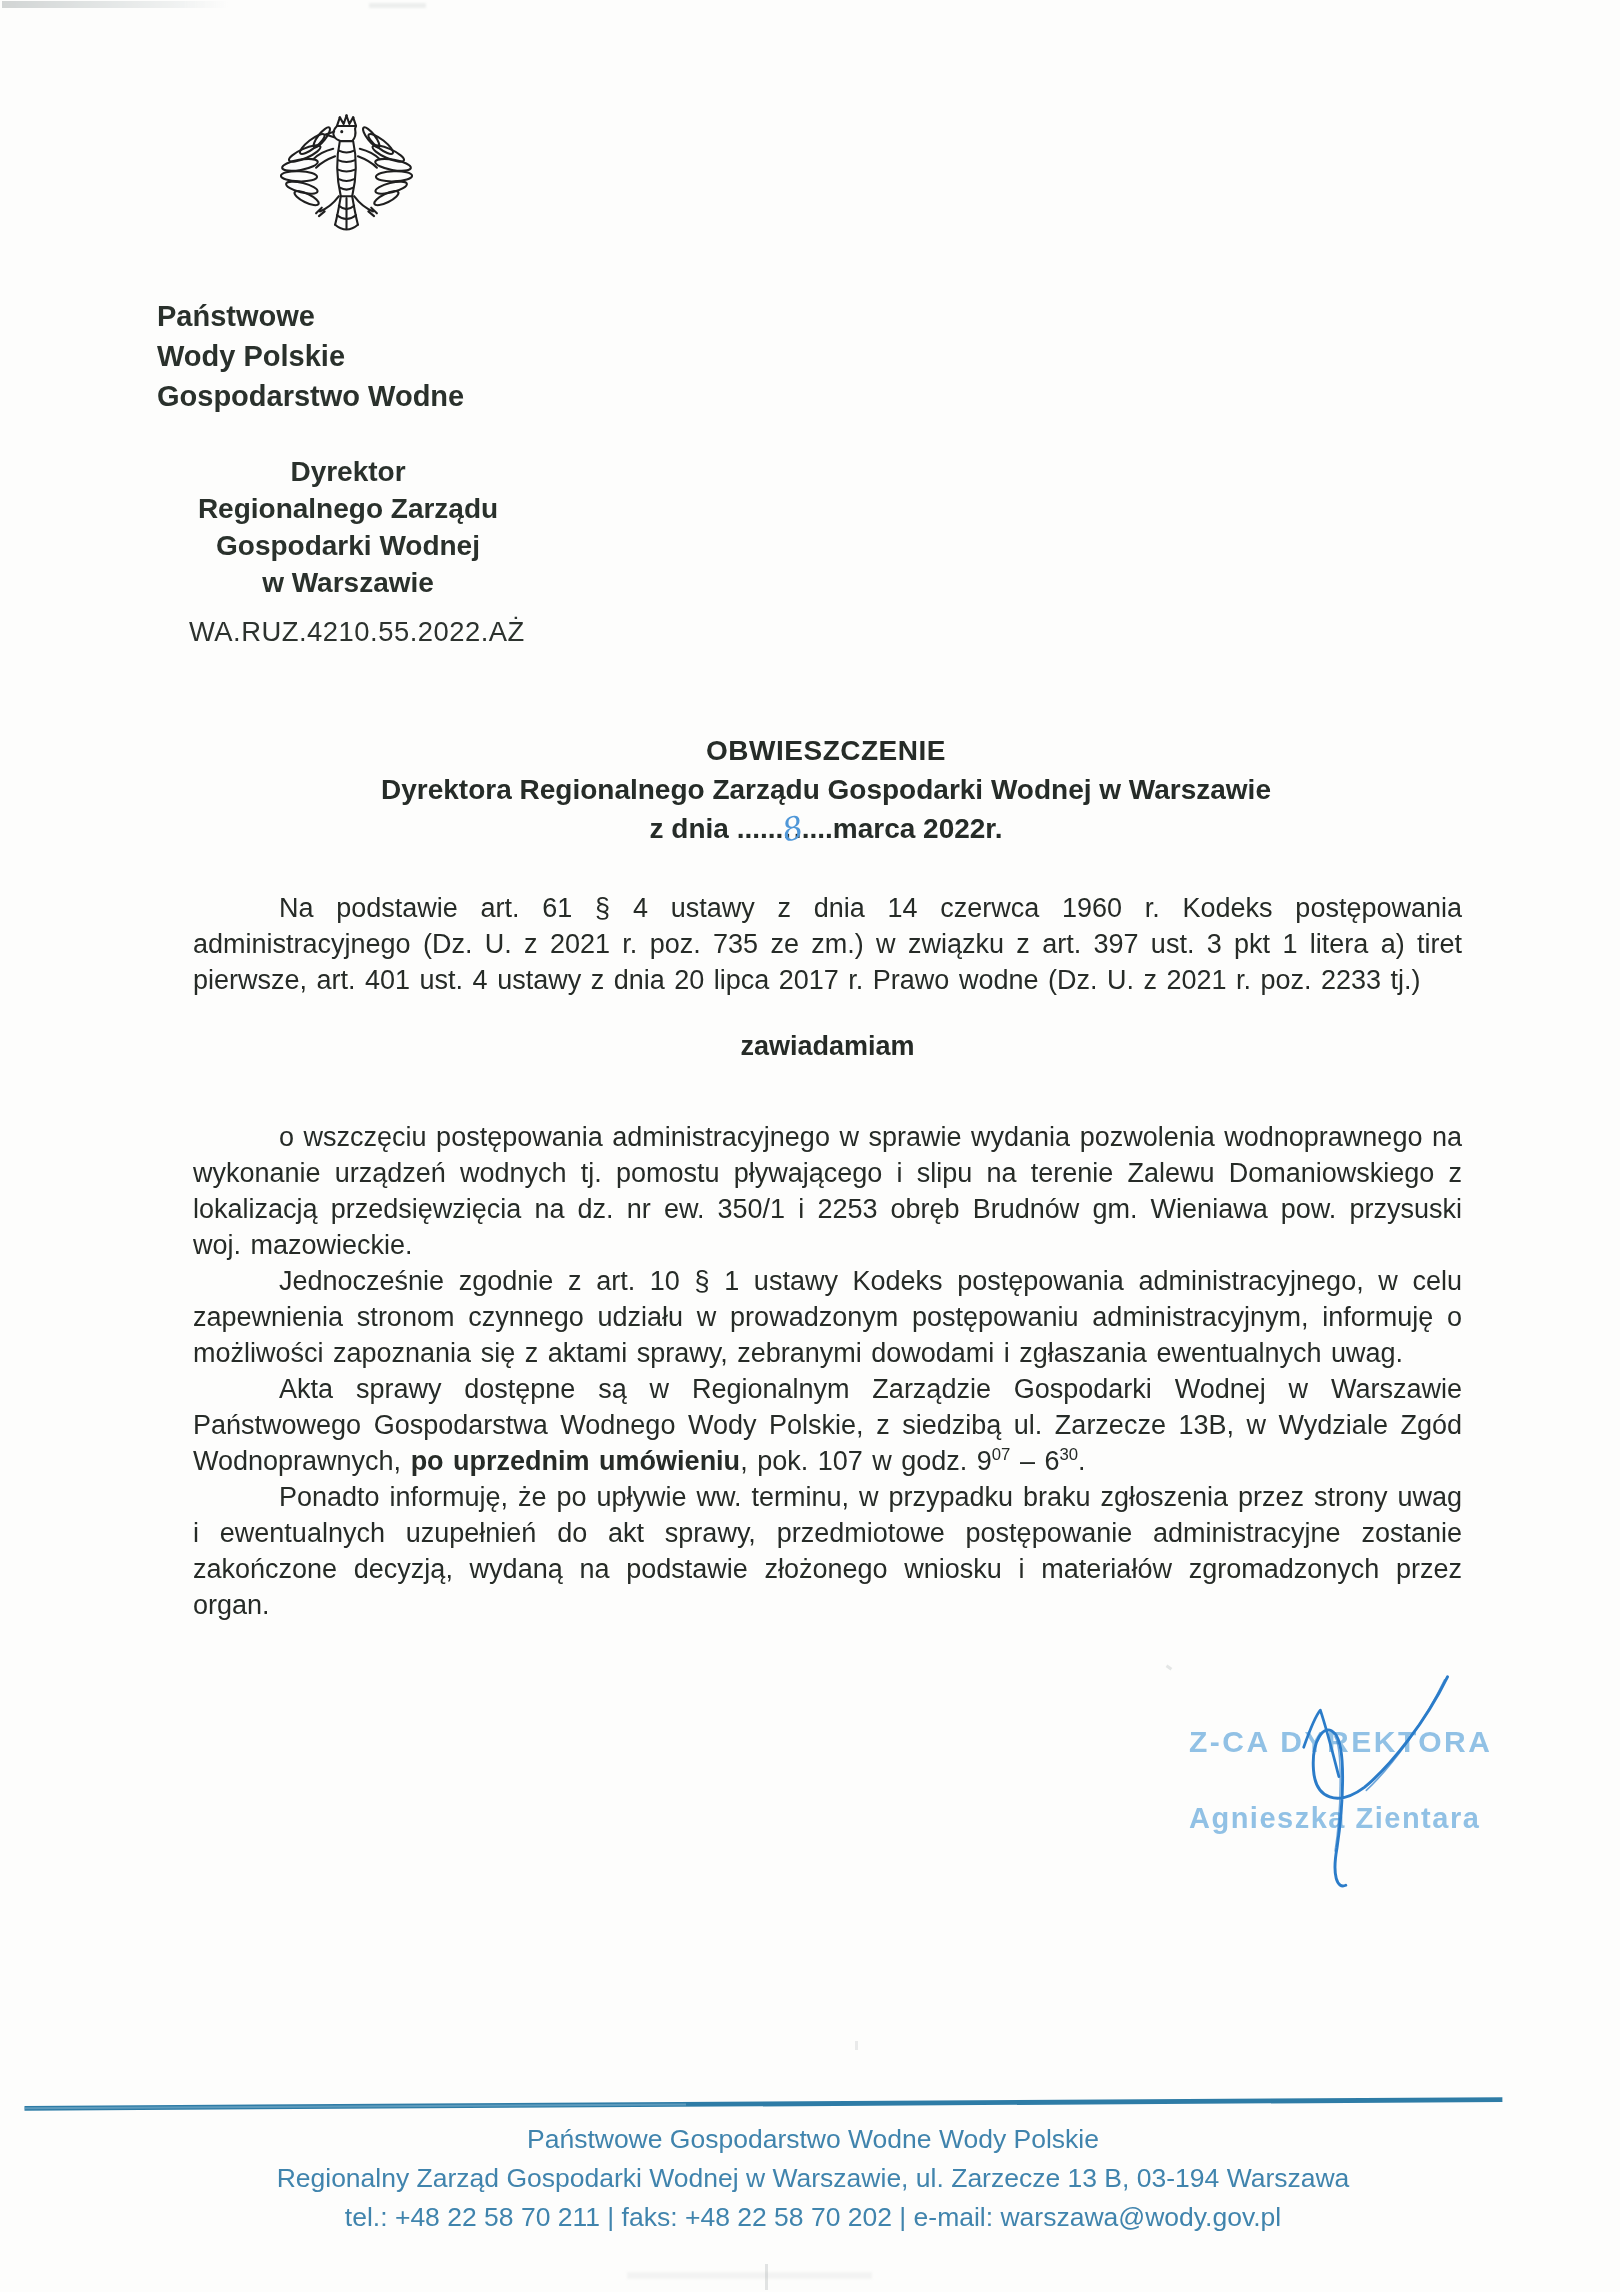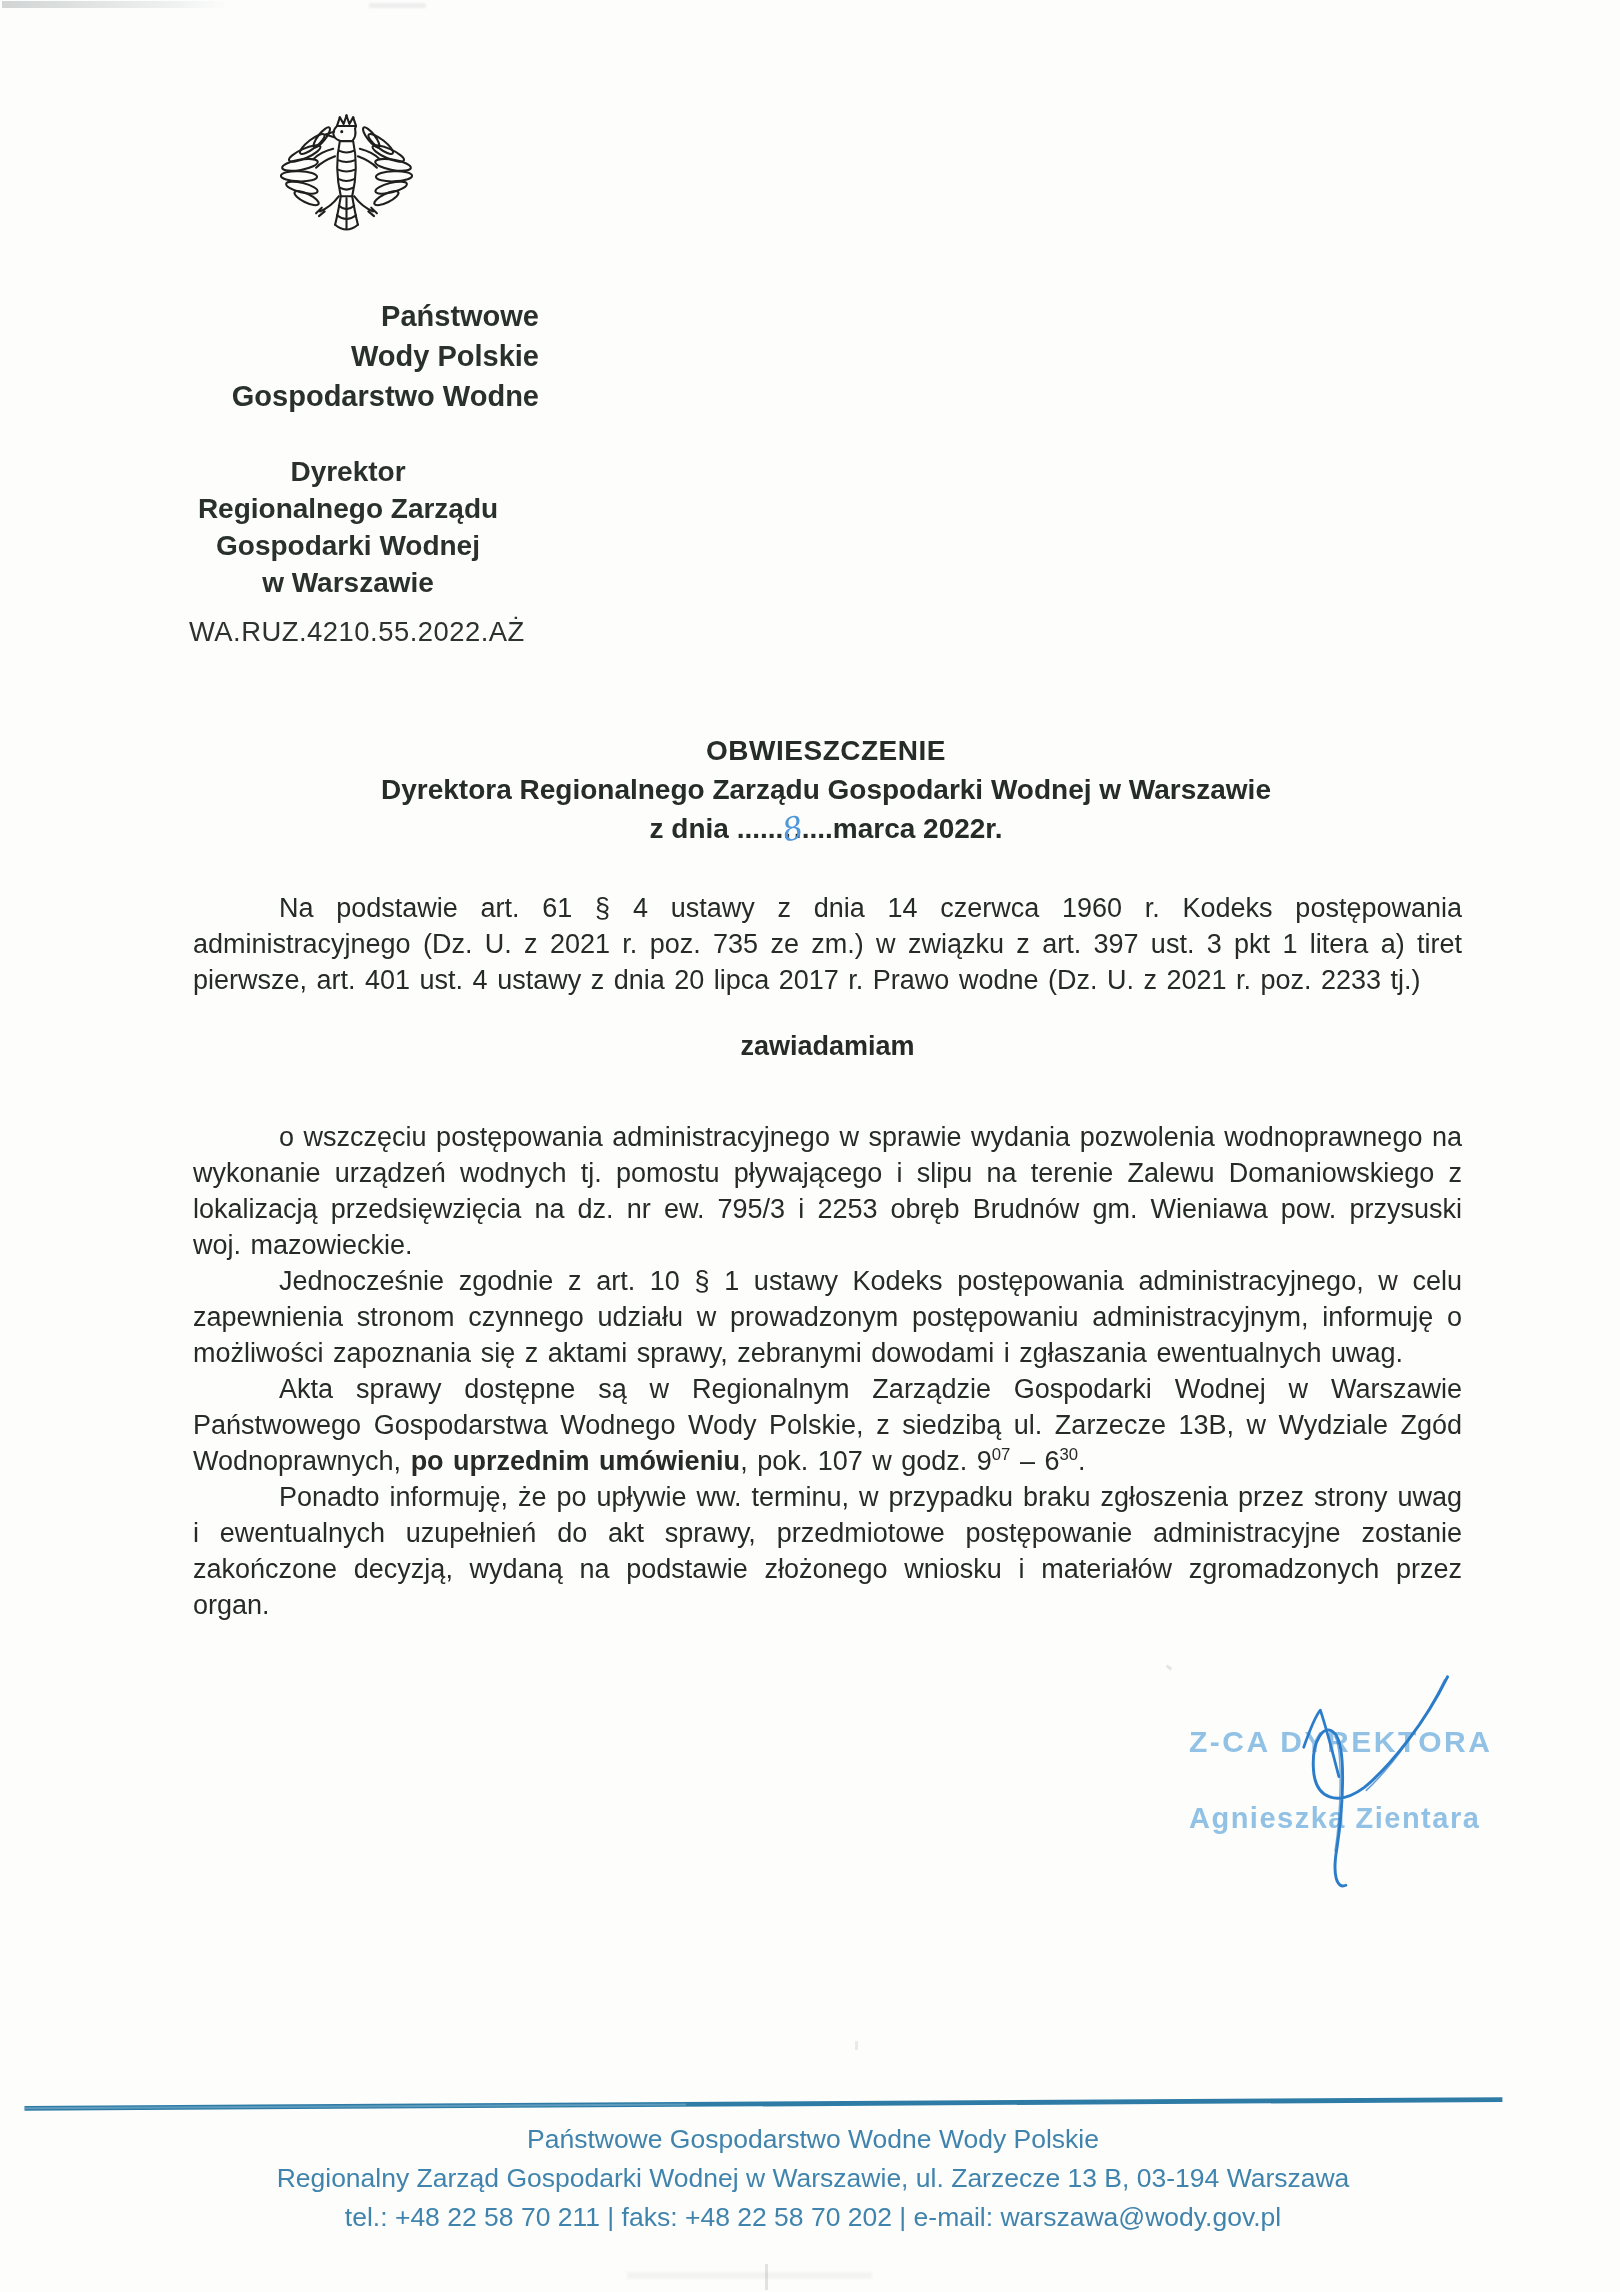--- a/index.html
+++ b/index.html
@@ -19,21 +19,21 @@
   .art-topmid{left:369px;top:2.9px;width:57px;height:4.9px;background:#c9cecd;opacity:.3;filter:blur(1px);}
   .art-bottom1{left:627px;top:2272px;width:245px;height:6.9px;background:#b9bec0;opacity:.14;filter:blur(1px);}
   .art-bottom2{left:765px;top:2264px;width:2.9px;height:25.5px;background:#8f9698;opacity:.25;}
   .art-speck1{left:855px;top:2041px;width:2.9px;height:8.8px;background:#9aa2a4;opacity:.2;}
   .art-speck2{left:1166px;top:1666px;width:5.9px;height:2.9px;background:#9aa2a4;opacity:.25;transform:rotate(35deg);}
 
   
   .emblem{position:absolute;left:280px;top:112px;width:133px;height:139px;}
 
   
-  .org-header{position:absolute;left:157px;top:296px;width:382px;text-align:right;
+  .org-header{position:absolute;left:157px;top:296px;width:382px;text-align:left;
     font-weight:bold;font-size:29px;line-height:40px;color:#2a312c;}
   .office{position:absolute;left:157px;top:453px;width:382px;text-align:center;
     font-weight:bold;font-size:28px;line-height:37px;color:#2a312c;}
   .ref{position:absolute;left:189px;top:616px;font-size:27.4px;color:#2c322e;letter-spacing:0.5px;text-align:center;}
 
   
   .title-block{position:absolute;left:34px;top:731px;width:1584px;text-align:center;
     font-weight:bold;color:#262c28;}
   .title-block .t1{font-size:28px;line-height:39px;letter-spacing:0.5px;}
   .title-block .t2{font-size:28px;line-height:39px;}
@@ -142,21 +142,21 @@
     <div class="t3"><span>z dnia </span><span>.......</span><span class="hand-day">8</span><span>.....</span><span>marca 2022r.</span></div>
   </div>
 
   <div class="bodycol para1">
     <p style="margin:0;text-indent:86px;">Na podstawie art. 61 § 4 ustawy z dnia 14 czerwca 1960 r. Kodeks postępowania administracyjnego (Dz. U. z 2021 r. poz. 735 ze zm.) w związku z art. 397 ust. 3 pkt 1 litera a) tiret pierwsze, art. 401 ust. 4 ustawy z dnia 20 lipca 2017 r. Prawo wodne (Dz. U. z 2021 r. poz. 2233 tj.)</p>
   </div>
 
   <div class="notify">zawiadamiam</div>
 
   <div class="bodycol bodymain">
-    <p>o wszczęciu postępowania administracyjnego w sprawie wydania pozwolenia wodnoprawnego na wykonanie urządzeń wodnych tj. pomostu pływającego i slipu na terenie Zalewu Domaniowskiego z lokalizacją przedsięwzięcia na dz. nr ew. 795/3 i 2253 obręb Brudnów gm. Wieniawa pow. przysuski woj. mazowieckie.</p>
+    <p>o wszczęciu postępowania administracyjnego w sprawie wydania pozwolenia wodnoprawnego na wykonanie urządzeń wodnych tj. pomostu pływającego i slipu na terenie Zalewu Domaniowskiego z lokalizacją przedsięwzięcia na dz. nr ew. 350/1 i 2253 obręb Brudnów gm. Wieniawa pow. przysuski woj. mazowieckie.</p>
     <p>Jednocześnie zgodnie z art. 10 § 1 ustawy Kodeks postępowania administracyjnego, w celu zapewnienia stronom czynnego udziału w prowadzonym postępowaniu administracyjnym, informuję o możliwości zapoznania się z aktami sprawy, zebranymi dowodami i zgłaszania ewentualnych uwag.</p>
     <p><span>Akta sprawy dostępne są w Regionalnym Zarządzie Gospodarki Wodnej w Warszawie Państwowego Gospodarstwa Wodnego Wody Polskie, z siedzibą ul. Zarzecze 13B, w Wydziale Zgód Wodnoprawnych, </span><span class="b">po uprzednim umówieniu</span><span>, pok. 107 w godz. 9</span><span class="sup">07</span><span> – 6</span><span class="sup">30</span><span>.</span></p>
     <p>Ponadto informuję, że po upływie ww. terminu, w przypadku braku zgłoszenia przez strony uwag i ewentualnych uzupełnień do akt sprawy, przedmiotowe postępowanie administracyjne zostanie zakończone decyzją, wydaną na podstawie złożonego wniosku i materiałów zgromadzonych przez organ.</p>
   </div>
 
   <div class="stamp stamp-title">Z-CA DYREKTORA</div>
   <div class="stamp stamp-name">Agnieszka Zientara</div>
 
   <svg class="sig-svg" viewBox="0 0 230 270">
     <g fill="none" stroke="#2b7cc9" stroke-linecap="round" stroke-linejoin="round">

